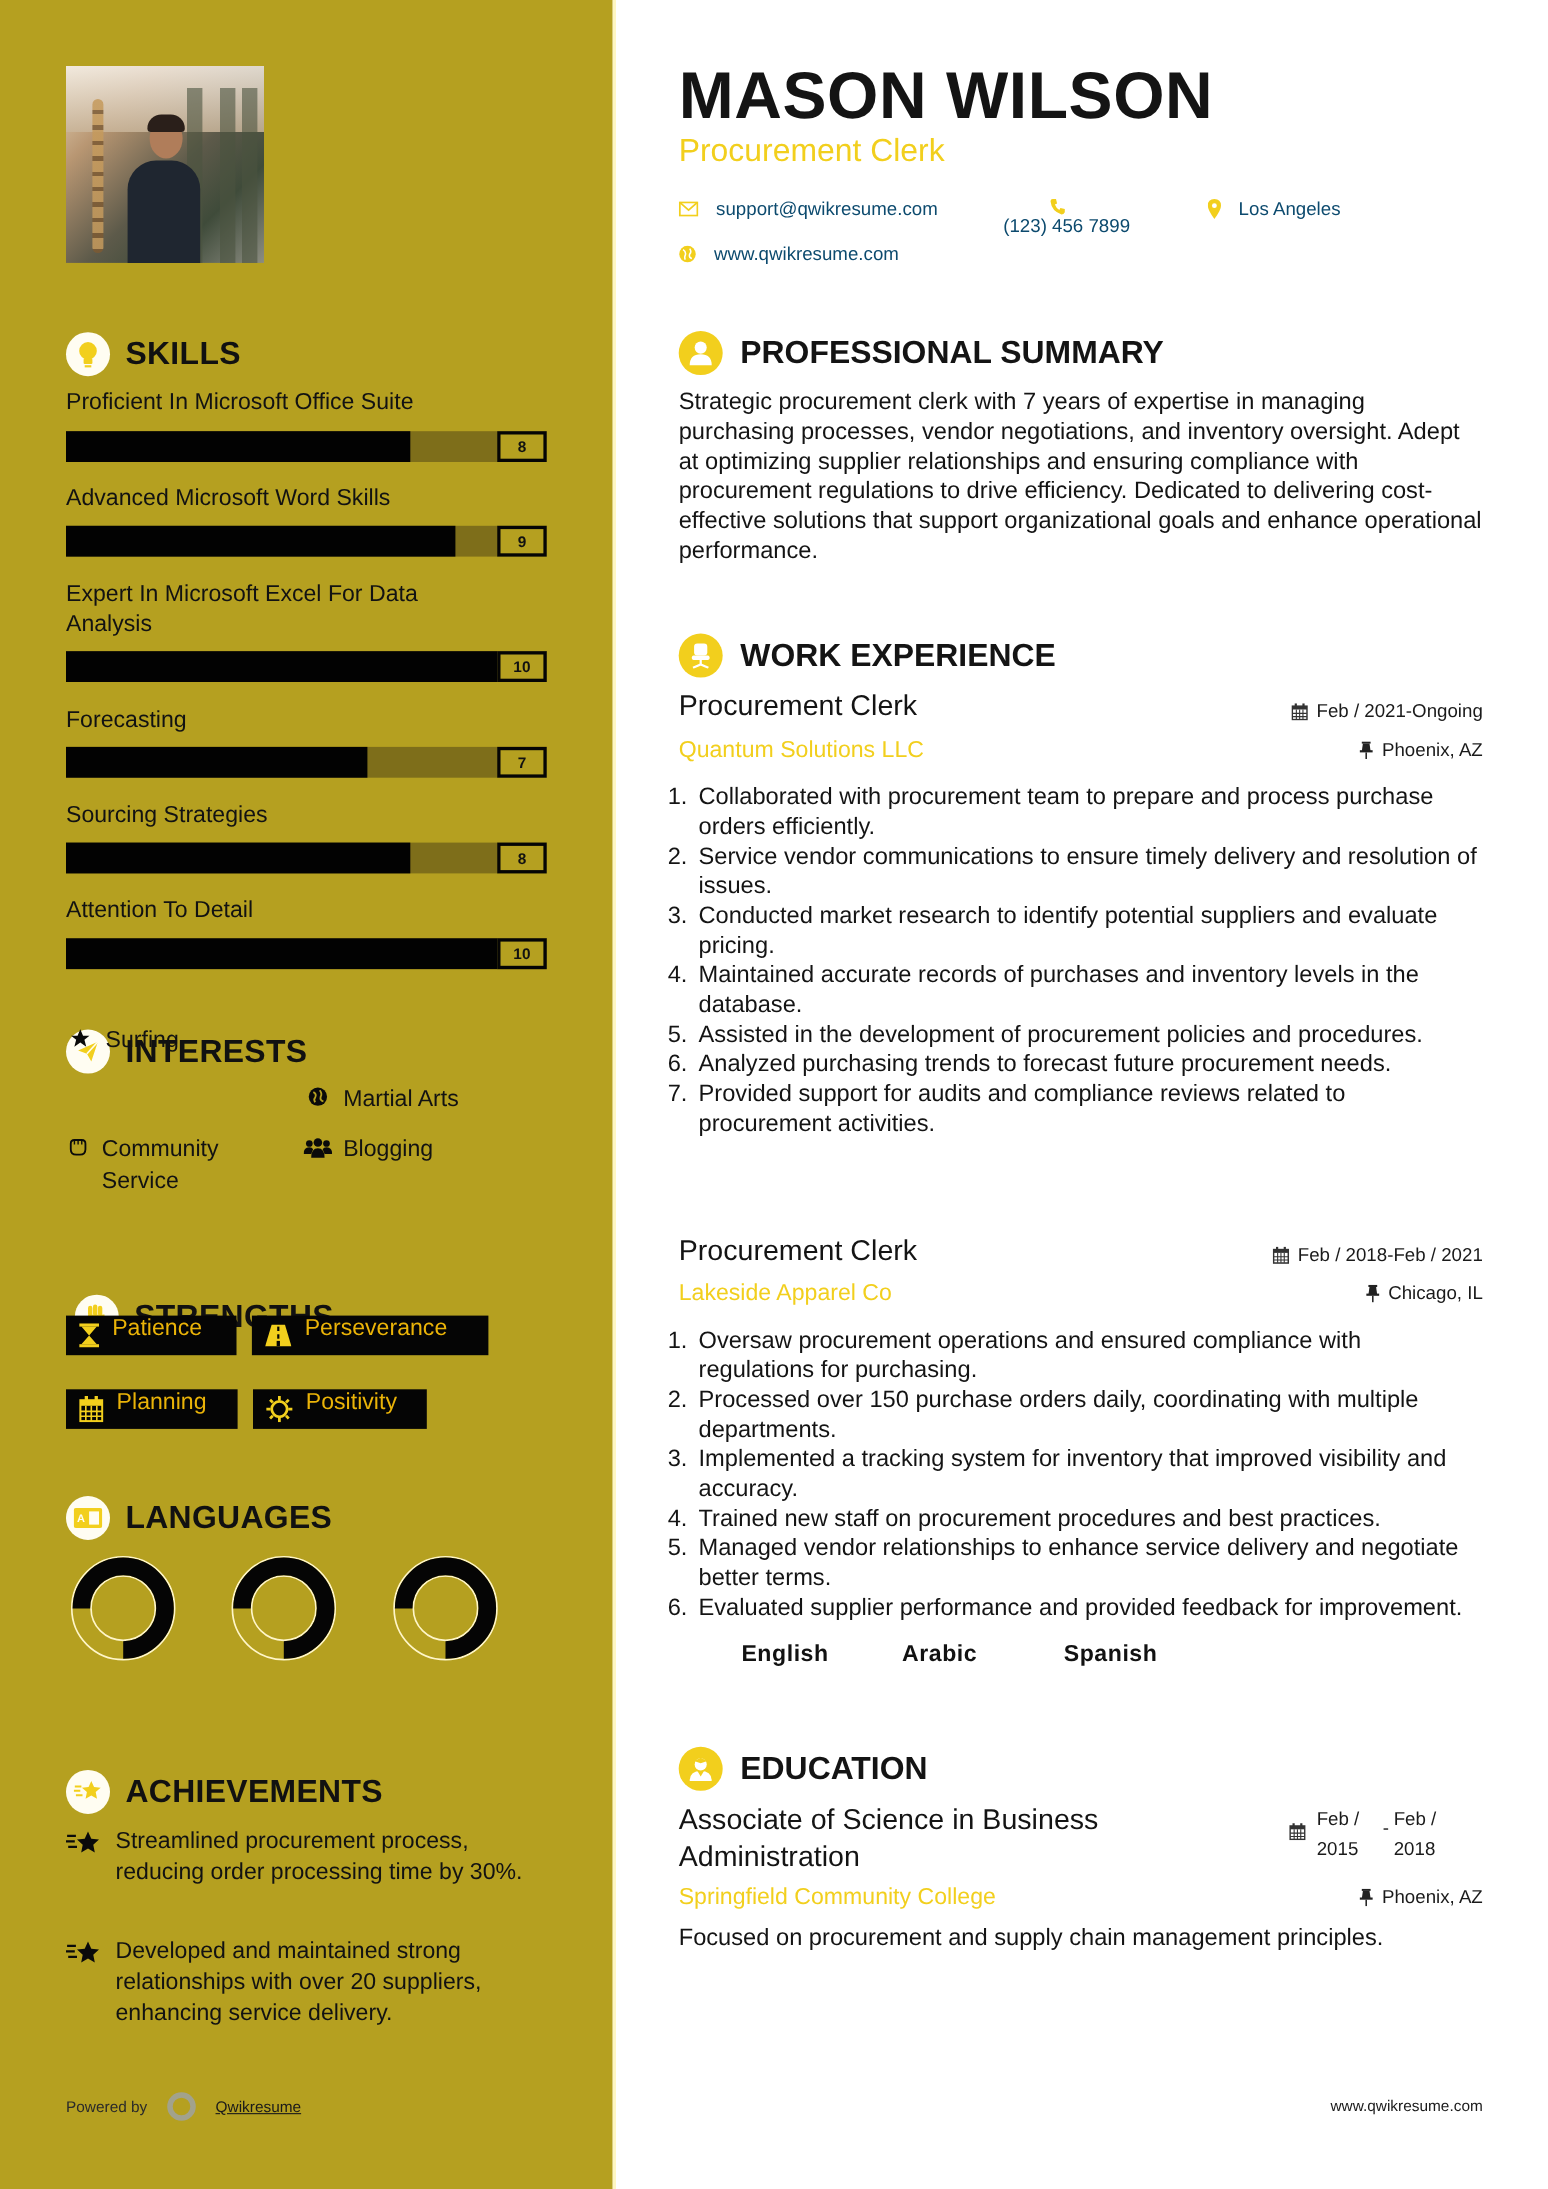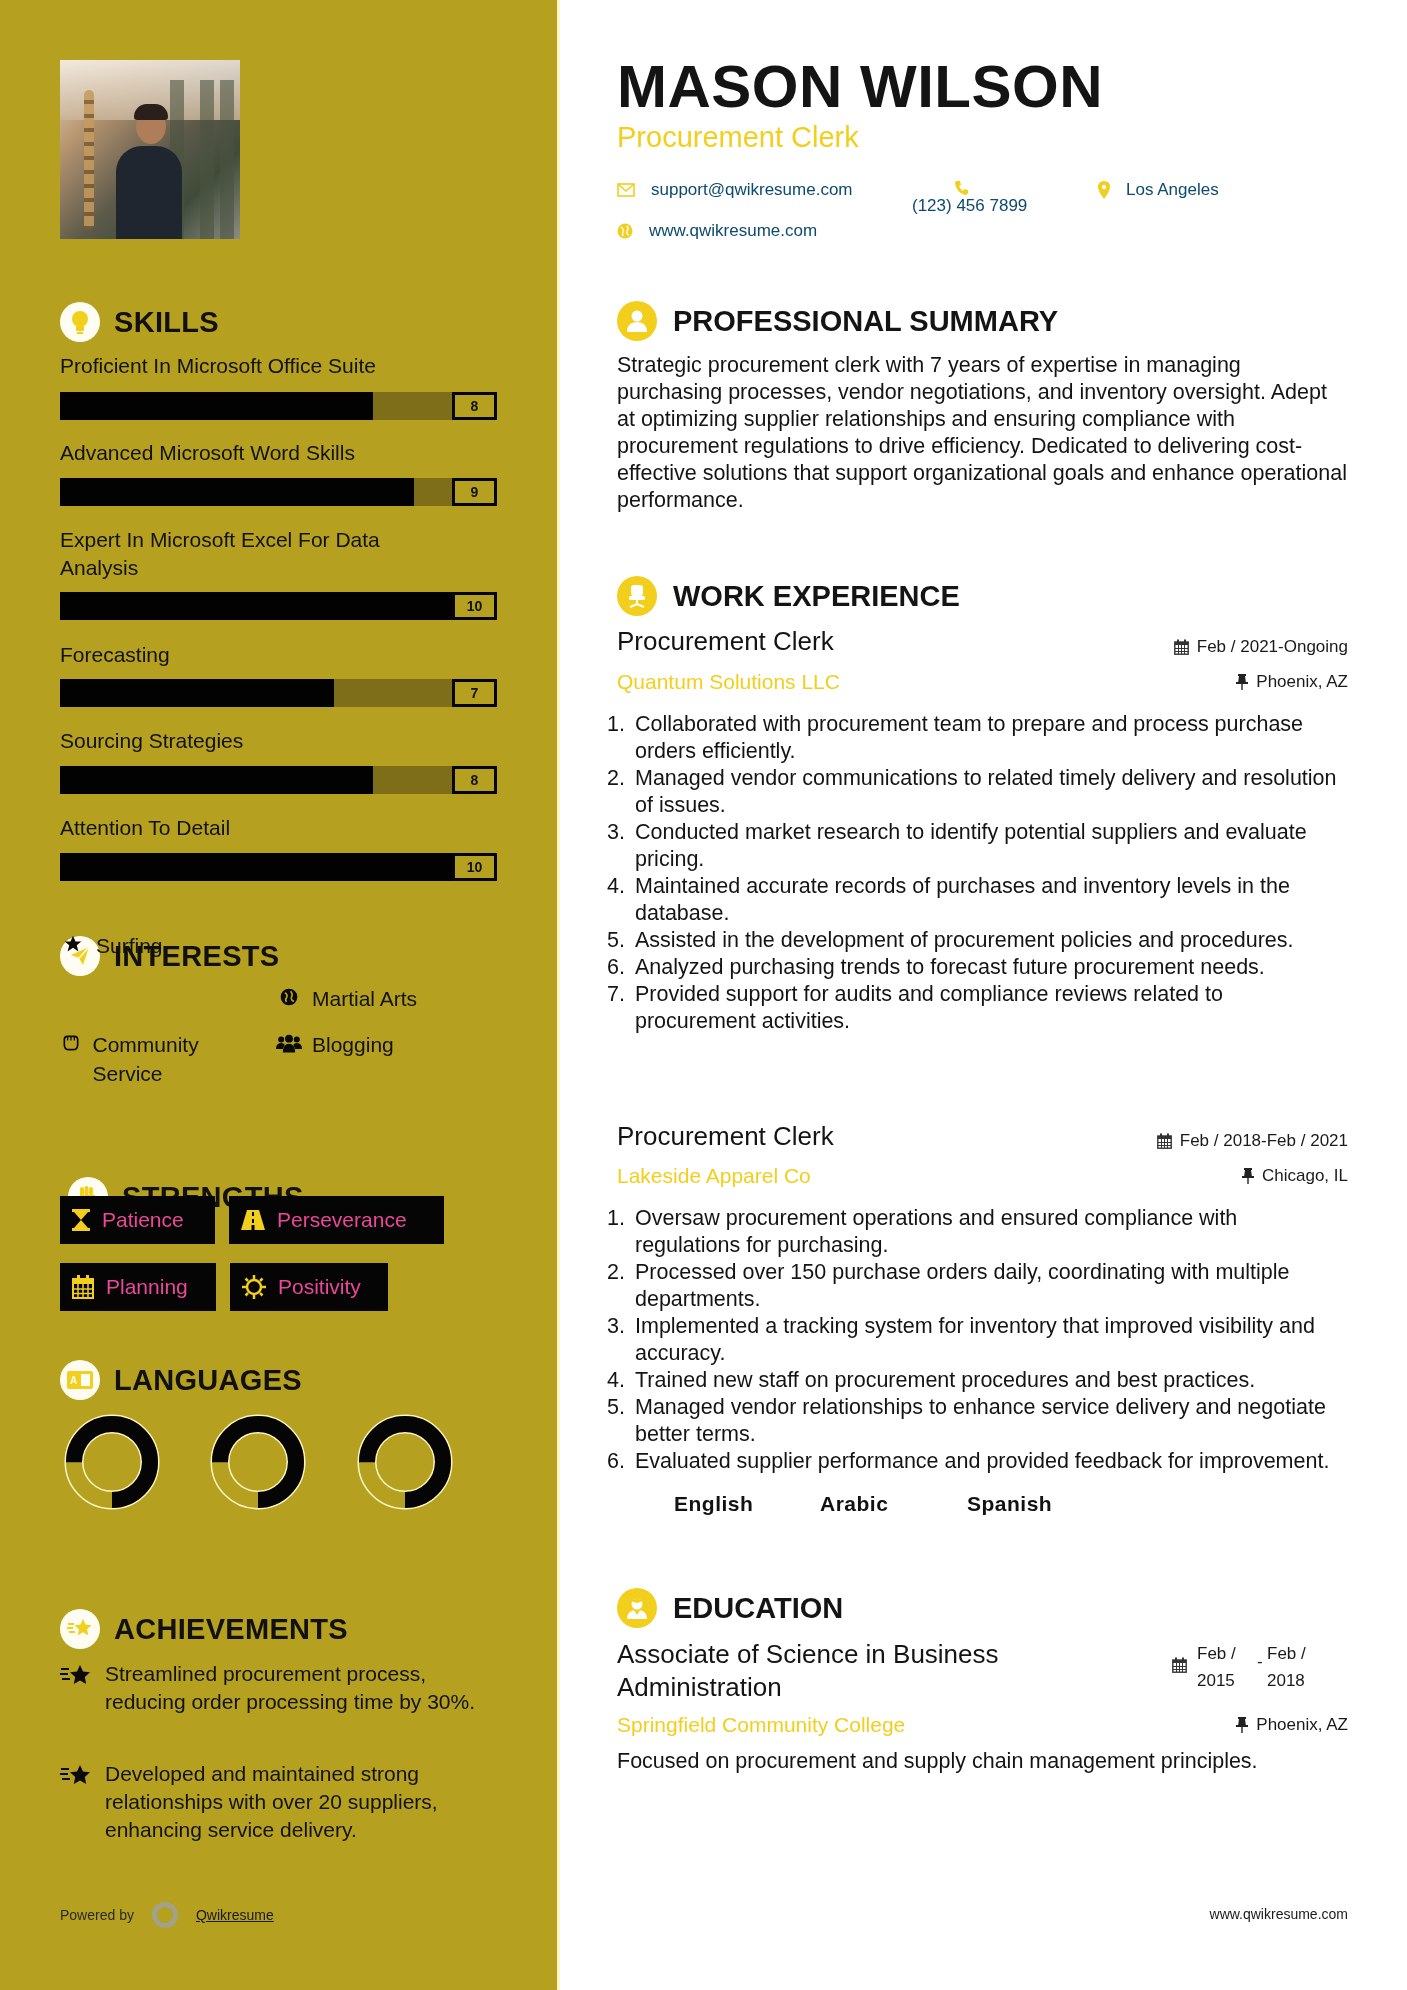--- a/index.html
+++ b/index.html
@@ -23,21 +23,21 @@
   .sec-title .txt { font-size: 29px; font-weight: 700; color: #111; letter-spacing: 0.3px; }
 
   .skill-label { position: absolute; left: 60px; font-size: 21px; color: #121212; line-height: 28px; width: 400px; }
   .skill-bar { position: absolute; left: 60px; width: 437px; height: 28px; background: #7e6e1a; }
   .skill-bar .fill { position: absolute; left: 0; top: 0; height: 28px; background: #020202; }
   .skill-bar .score { position: absolute; right: 0; top: 0; width: 45px; height: 28px; border: 3px solid #050505; background: #b5a020; font-size: 14px; font-weight: 700; display: flex; align-items: center; justify-content: center; color: #111; }
 
   .interest { position: absolute; display: flex; align-items: flex-start; font-size: 21px; color: #121212; line-height: 29px; }
   .interest .ico { width: 26px; margin-right: 10px; display: flex; justify-content: center; padding-top: 3px; }
 
-  .chip { position: absolute; height: 48px; background: #050505; display: flex; align-items: center; padding: 0 12px 0 12px; color: #ec4899; font-size: 21px; }
+  .chip { position: absolute; height: 36px; background: #050505; display: flex; padding: 0 12px 0 12px; color: #eab308; font-size: 21px; }
   .chip .ico { margin-right: 12px; display: flex; align-items: center; }
 
   .lang { position: absolute; width: 110px; text-align: center; }
   .lang svg { display: block; margin: 0 auto; }
   .lang .name { margin-top: 26px; font-size: 21px; color: #121212; }
 
   .ach { position: absolute; left: 60px; width: 440px; display: flex; font-size: 21px; line-height: 28px; color: #121212; }
   .ach .ico { width: 45px; flex: none; padding-top: 2px; }
 
   .powered { position: absolute; left: 60px; top: 1902px; display: flex; align-items: center; font-size: 14px; color: #2a2a2a; }
@@ -396,21 +396,21 @@
     </span>
   <span>Phoenix, AZ</span>
 </div>
 <ol class="bullets" style="top:711px;">
   <li>
       <span class="num">1.</span>
       <span>Collaborated with procurement team to prepare and process purchase orders efficiently.</span>
     </li>
   <li>
       <span class="num">2.</span>
-      <span>Managed vendor communications to related timely delivery and resolution of issues.</span>
+      <span>Service vendor communications to ensure timely delivery and resolution of issues.</span>
     </li>
   <li>
       <span class="num">3.</span>
       <span>Conducted market research to identify potential suppliers and evaluate pricing.</span>
     </li>
   <li>
       <span class="num">4.</span>
       <span>Maintained accurate records of purchases and inventory levels in the database.</span>
     </li>
   <li>

